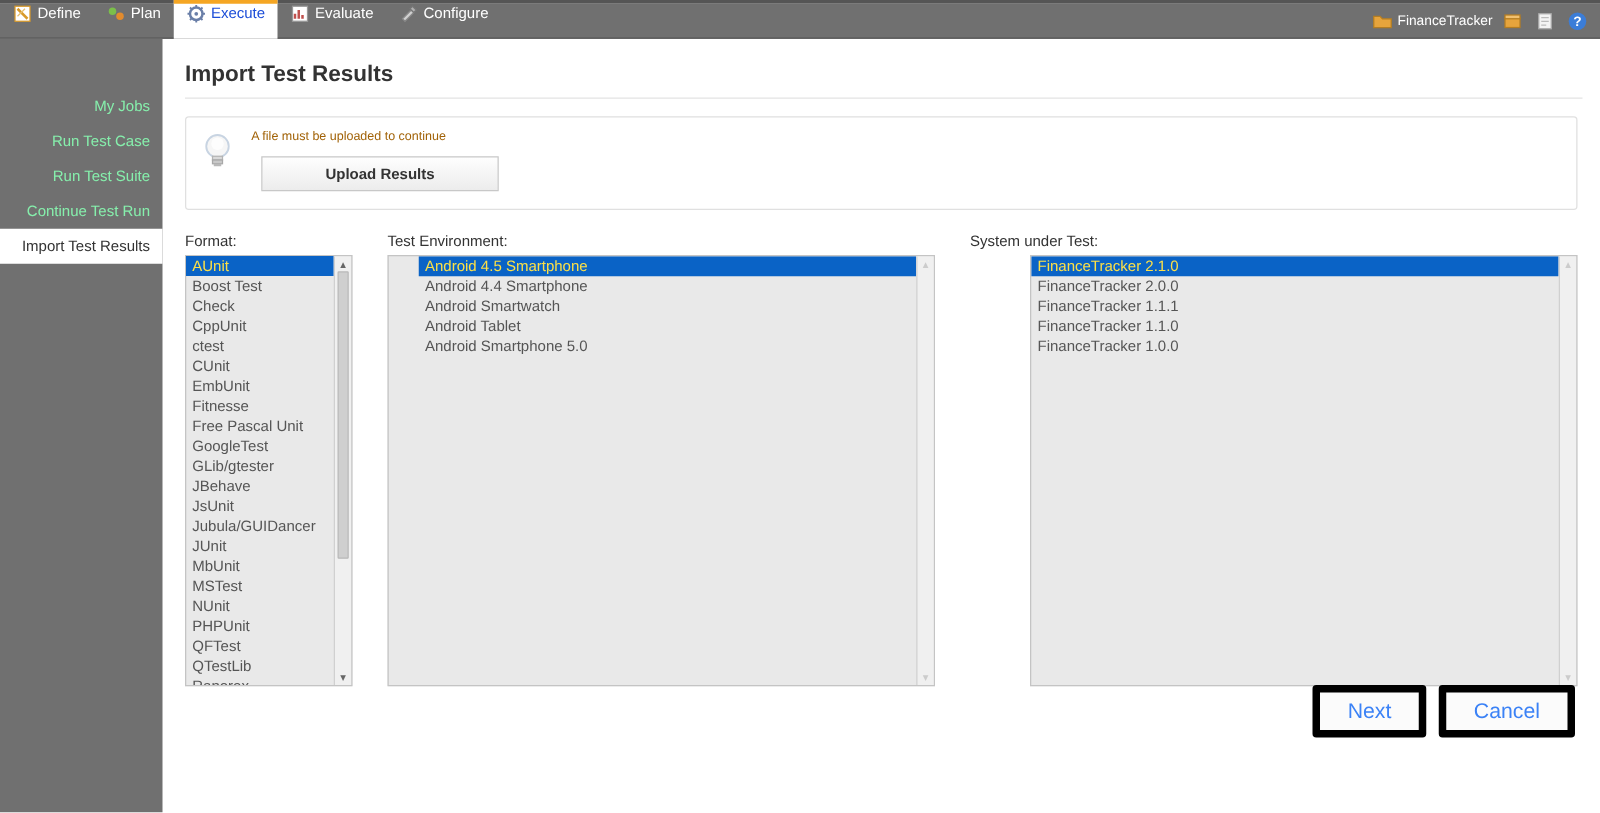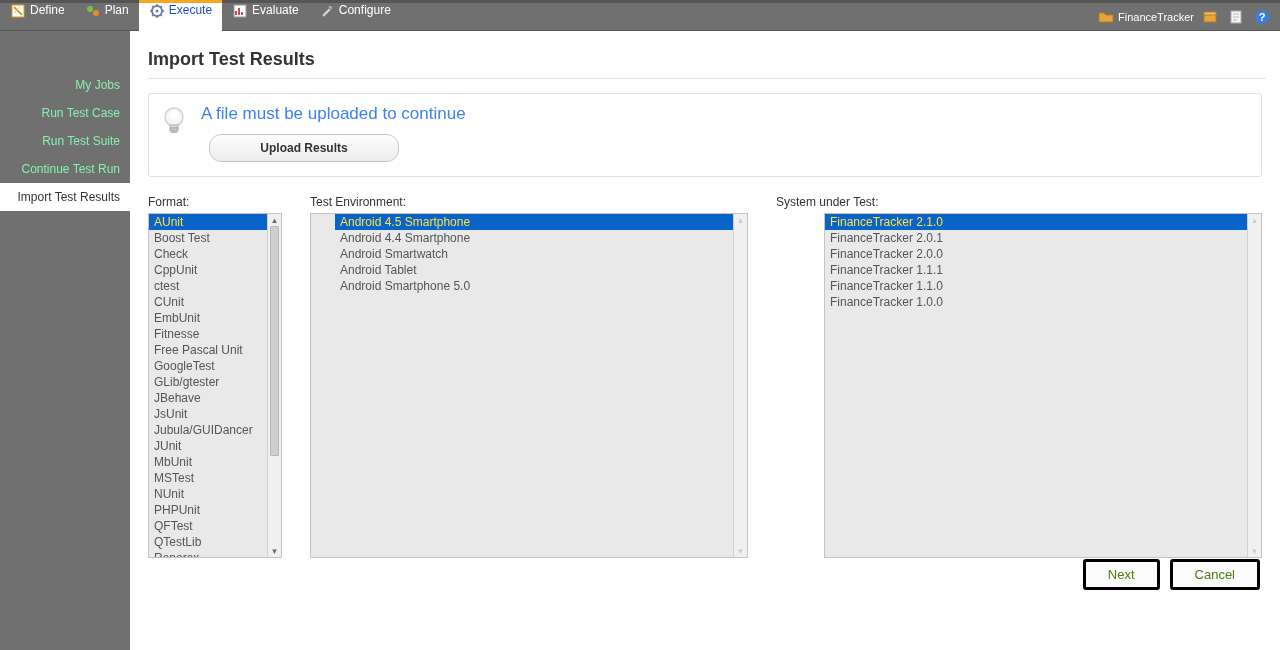--- a/index.html
+++ b/index.html
@@ -21,22 +21,22 @@
 .sidebar .navitem { text-align: right; padding: 7px 10px; color: #86efac; cursor: pointer; font-size: 12px; }
 .sidebar .navitem.active { background: #fff; color: #333; }
 
 .main { flex: 1; padding: 18px 18px 10px 18px; position: relative; }
 .page-title { font-size: 18px; font-weight: bold; margin-bottom: 8px; }
 .title-underline { border-bottom: 1px solid #e3e3e3; margin-bottom: 14px; margin-right: -4px; }
 
 .msgbox { border: 1px solid #e0e0e0; border-radius: 3px; padding: 10px 12px 14px 12px; display: flex; align-items: flex-start; gap: 14px; }
 .bulb { width: 26px; height: 30px; margin-top: 2px; }
 .msgcontent { }
-.errtext { color: #3b82f6; margin-bottom: 10px; font-size: 17px; text-align: center; }
-.uploadbtn { background: linear-gradient(#fefefe,#ececec); border: 1px solid #c8c8c8; border-radius: 12px; padding: 6px 0; width: 190px; text-align: center; font-size: 12px; font-weight: bold; cursor: pointer; margin-left: 8px; }
+.errtext { color: #a16207; margin-bottom: 10px; font-size: 10px; }
+.uploadbtn { background: linear-gradient(#fefefe,#ececec); border: 1px solid #c8c8c8; border-radius: 0; padding: 6px 0; width: 190px; text-align: center; font-size: 12px; font-weight: bold; cursor: pointer; margin-left: 8px; }
 
 .lists-row { display: flex; gap: 28px; margin-top: 18px; }
 .col { display: flex; flex-direction: column; }
 .col-label { font-size: 12px; margin-bottom: 4px; }
 .listbox { background: #e9e9e9; border: 1px solid #c4c4c4; position: relative; overflow: hidden; }
 .listbox .items { overflow-y: auto; height: 100%; }
 .listbox .item { padding: 1px 5px; font-size: 12px; color: #555; cursor: pointer; white-space: nowrap; }
 .listbox .item.selected { background: #0a63c6; color: #fde047; }
 .scroll-stub { position: absolute; right: 0; top: 0; bottom: 0; width: 14px; background: #f0f0f0; border-left: 1px solid #d0d0d0; display: flex; flex-direction: column; justify-content: space-between; align-items: center; }
 .scroll-stub .arrow { font-size: 9px; color: #666; padding: 1px 0; }
@@ -45,21 +45,21 @@
 .scroll-stub.noscroll .arrow { color: #ccc; }
 
 .col-format .listbox { width: 134px; height: 345px; }
 .col-format .listbox .items { margin-right: 14px; }
 .col-env .listbox { width: 438px; height: 345px; }
 .col-env .listbox .items { margin-right: 14px; padding-left: 24px; }
 .col-sut .listbox { width: 438px; height: 345px; margin-left: 48px; }
 .col-sut .listbox .items { margin-right: 14px; }
 
 .footer-btns { position: absolute; right: 20px; bottom: 60px; display: flex; gap: 10px; }
-.footer-btns .fbtn { border: 3px solid #000000; background: #fbfbfb; color: #4d7c0f; padding: 5px 22px; border-radius: 3px; font-size: 13px; }
+.footer-btns .fbtn { border: 6px solid #000000; background: #fbfbfb; color: #3b82f6; padding: 5px 22px; border-radius: 3px; font-size: 17px; }
 
 svg { display: block; }
 </style>
 </head>
 <body>
 
 <div class="topbar-accent"></div>
 <div class="topbar">
   <div class="tab">
     <span class="icon16">
@@ -222,21 +222,20 @@
             <div class="arrow">▾</div>
           </div>
         </div>
       </div>
 
       <div class="col col-sut">
         <div class="col-label">System under Test:</div>
         <div class="listbox">
           <div class="items" id="sut-items">
               <div class="item selected">FinanceTracker 2.1.0</div>
-              <div class="item">FinanceTracker 2.0.1</div>
               <div class="item">FinanceTracker 2.0.0</div>
               <div class="item">FinanceTracker 1.1.1</div>
               <div class="item">FinanceTracker 1.1.0</div>
               <div class="item">FinanceTracker 1.0.0</div>
             </div>
           <div class="scroll-stub noscroll">
             <div class="arrow">▴</div>
             <div class="thumb-area"></div>
             <div class="arrow">▾</div>
           </div>

